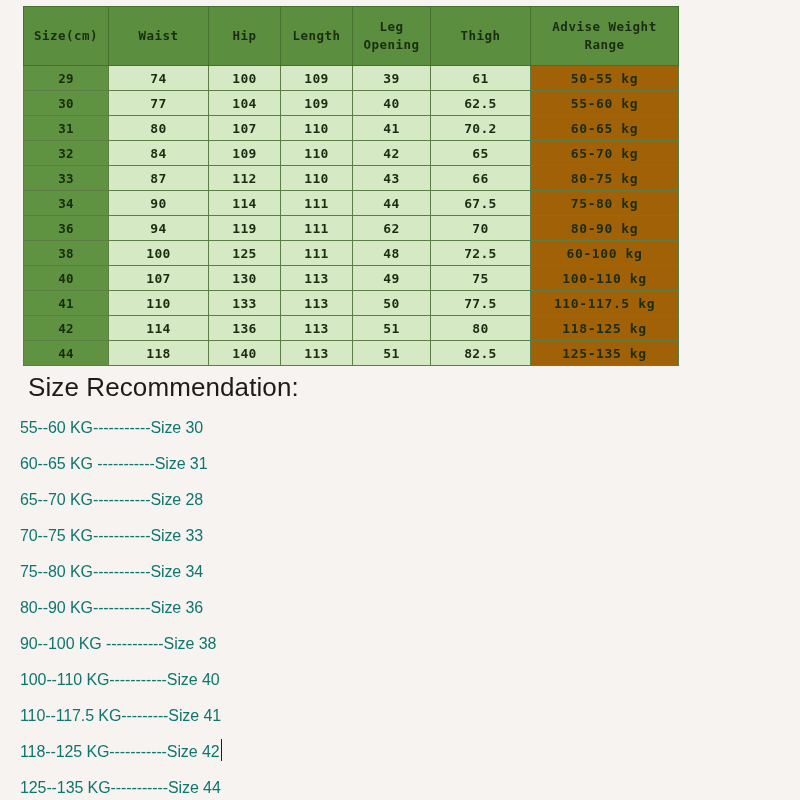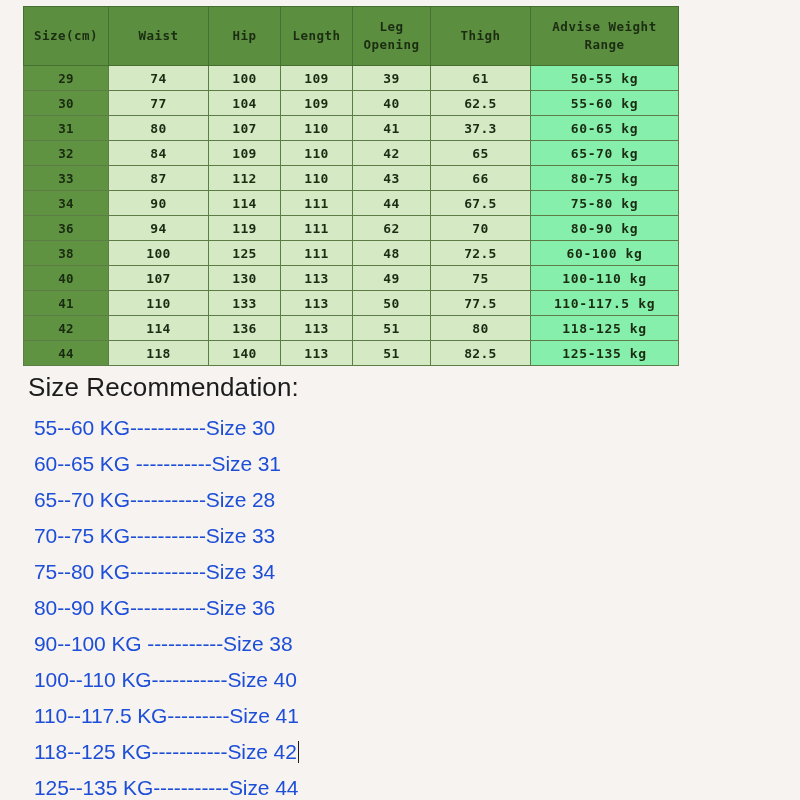--- a/index.html
+++ b/index.html
@@ -54,21 +54,21 @@
     background: #d5e9c5;
     border-color: #5c7d46;
     letter-spacing: 0.3px;
   }
   table.size-table tbody td.size-cell {
     background: #5f9342;
     font-size: 12.5px;
     color: #182a0f;
   }
   table.size-table tbody td.weight-cell {
-    background: #86efac;
+    background: #a16207;
     letter-spacing: 0.6px;
   }
 
   
   col.c-size    { width: 85px; }
   col.c-waist   { width: 100px; }
   col.c-hip     { width: 72px; }
   col.c-length  { width: 72px; }
   col.c-legop   { width: 78px; }
   col.c-thigh   { width: 100px; }
@@ -90,27 +90,26 @@
     color: #1c1c1c;
     line-height: 30px;
     letter-spacing: 0.1px;
   }
   ul.rec-list {
     list-style: none;
     margin: 0;
     padding: 0;
   }
   ul.rec-list li {
-    font-size: 21px;
-    color: #1d4ed8;
+    font-size: 16px;
+    color: #0f766e;
     line-height: 36px;
     height: 36px;
     white-space: pre;
     letter-spacing: -0.1px;
-    margin-left: 14px;
   }
   li.has-caret {
     position: relative;
   }
   .caret {
     display: inline-block;
     width: 1px;
     height: 22px;
     background: #1c1c1c;
     vertical-align: -4px;
@@ -176,21 +175,21 @@
           <td>40</td>
           <td>62.5</td>
           <td class="weight-cell">55-60 kg</td>
         </tr>
         <tr>
           <td class="size-cell">31</td>
           <td>80</td>
           <td>107</td>
           <td>110</td>
           <td>41</td>
-          <td>37.3</td>
+          <td>70.2</td>
           <td class="weight-cell">60-65 kg</td>
         </tr>
         <tr>
           <td class="size-cell">32</td>
           <td>84</td>
           <td>109</td>
           <td>110</td>
           <td>42</td>
           <td>65</td>
           <td class="weight-cell">65-70 kg</td>

